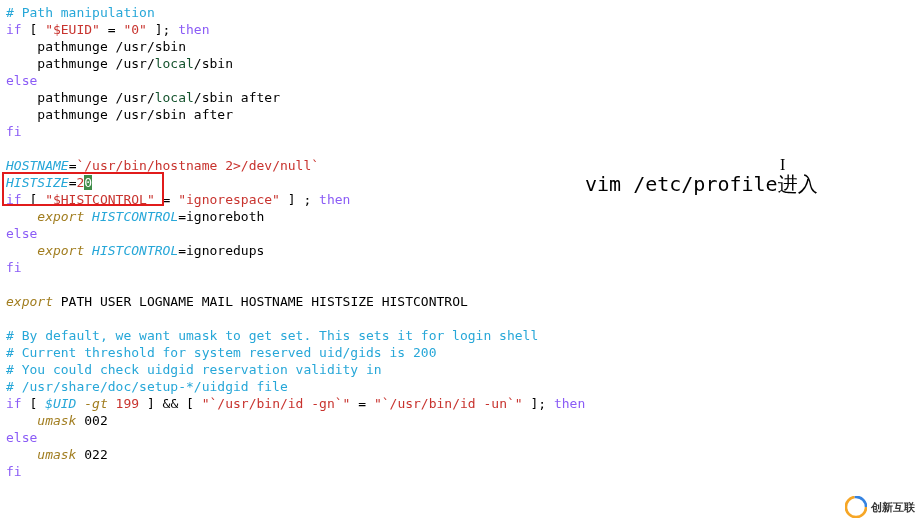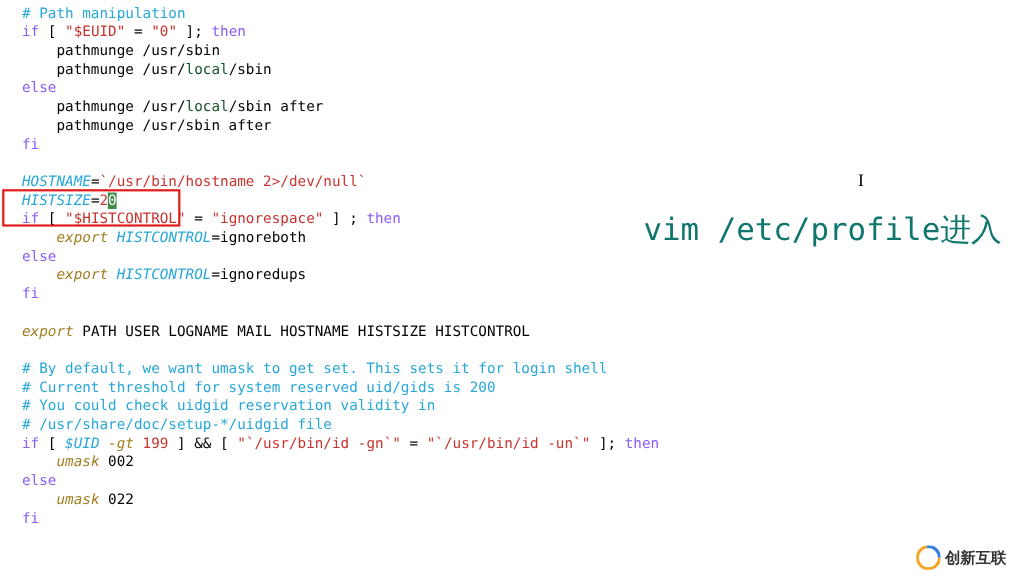--- a/index.html
+++ b/index.html
@@ -8,21 +8,21 @@
     width: 923px;
     height: 524px;
     background: #ffffff;
     font-family: "DejaVu Sans Mono", "Consolas", monospace;
     font-size: 13px;
     line-height: 17px;
     overflow: hidden;
     position: relative;
   }
   .editor {
-    padding: 4px 20px;
+    padding: 4px 6px;
     white-space: pre;
     color: #000;
   }
   .line { display: block; }
   .c-comment { color: #27a7d8; }
   .c-cond { color: #8b5cf6; }
   .c-string { color: #c8332e; }
   .c-kw { color: #a17d1f; font-style: italic; }
   .c-num { color: #c8332e; }
   .c-sp { color: #14532d; }
@@ -31,23 +31,22 @@
     border: 2px solid #e11b1b;
     position: absolute;
   }
   .cursor {
     background: #3f8c49;
     color: #fff;
   }
   .annotation {
     position: absolute;
     font-family: "SimSun", "STFangsong", serif;
-    font-size: 28px;
-    color: #0f766e;
-    margin-top: 24px;
+    font-size: 20px;
+    color: #000000;
   }
   .annotation .mono {
     font-family: "DejaVu Sans Mono", monospace;
   }
   .text-cursor {
     position: absolute;
     font-family: serif;
     font-size: 16px;
     color: #000;
   }
@@ -60,21 +59,21 @@
     gap: 4px;
     opacity: 0.95;
   }
   .watermark-logo {
     width: 22px;
     height: 22px;
     position: relative;
   }
   .watermark-text {
     font-family: "Microsoft YaHei", "SimHei", sans-serif;
-    font-size: 14px;
+    font-size: 11px;
     font-weight: bold;
     color: #2b2b2b;
   }
 </style>
 </head>
 <body>
 
 <div class="editor" id="editor"><div class="line"><span class="c-comment"># Path manipulation</span></div><div class="line"><span class="c-cond">if</span><span> [ </span><span class="c-string">"$EUID"</span><span> = </span><span class="c-string">"0"</span><span> ]; </span><span class="c-cond">then</span></div><div class="line"><span>    pathmunge /usr/sbin</span></div><div class="line"><span>    pathmunge /usr/</span><span class="c-sp">local</span><span>/sbin</span></div><div class="line"><span class="c-cond">else</span></div><div class="line"><span>    pathmunge /usr/</span><span class="c-sp">local</span><span>/sbin after</span></div><div class="line"><span>    pathmunge /usr/sbin after</span></div><div class="line"><span class="c-cond">fi</span></div><div class="line">&nbsp;</div><div class="line"><span class="c-teal">HOSTNAME</span><span>=</span><span class="c-string">`/usr/bin/hostname </span><span class="c-string">2</span><span class="c-string">&gt;/dev/null`</span></div><div class="line"><span class="c-teal">HISTSIZE</span><span>=</span><span class="c-num">2</span><span class="cursor">0</span></div><div class="line"><span class="c-cond">if</span><span> [ </span><span class="c-string">"$HISTCONTROL"</span><span> = </span><span class="c-string">"ignorespace"</span><span> ] ; </span><span class="c-cond">then</span></div><div class="line"><span>    </span><span class="c-kw">export</span><span> </span><span class="c-teal">HISTCONTROL</span><span>=ignoreboth</span></div><div class="line"><span class="c-cond">else</span></div><div class="line"><span>    </span><span class="c-kw">export</span><span> </span><span class="c-teal">HISTCONTROL</span><span>=ignoredups</span></div><div class="line"><span class="c-cond">fi</span></div><div class="line">&nbsp;</div><div class="line"><span class="c-kw">export</span><span> PATH USER LOGNAME MAIL HOSTNAME HISTSIZE HISTCONTROL</span></div><div class="line">&nbsp;</div><div class="line"><span class="c-comment"># By default, we want umask to get set. This sets it for login shell</span></div><div class="line"><span class="c-comment"># Current threshold for system reserved uid/gids is 200</span></div><div class="line"><span class="c-comment"># You could check uidgid reservation validity in</span></div><div class="line"><span class="c-comment"># /usr/share/doc/setup-*/uidgid file</span></div><div class="line"><span class="c-cond">if</span><span> [ </span><span class="c-teal">$UID</span><span> </span><span class="c-kw">-gt</span><span> </span><span class="c-num">199</span><span> ] </span><span>&amp;&amp; </span><span>[ </span><span class="c-string">"`/usr/bin/id -gn`"</span><span> = </span><span class="c-string">"`/usr/bin/id -un`"</span><span> ]; </span><span class="c-cond">then</span></div><div class="line"><span>    </span><span class="c-kw">umask</span><span> 002</span></div><div class="line"><span class="c-cond">else</span></div><div class="line"><span>    </span><span class="c-kw">umask</span><span> 022</span></div><div class="line"><span class="c-cond">fi</span></div></div>
 
 <div class="highlight-box" style="top: 172px; left: 2px; width: 158px; height: 30px;"></div>

